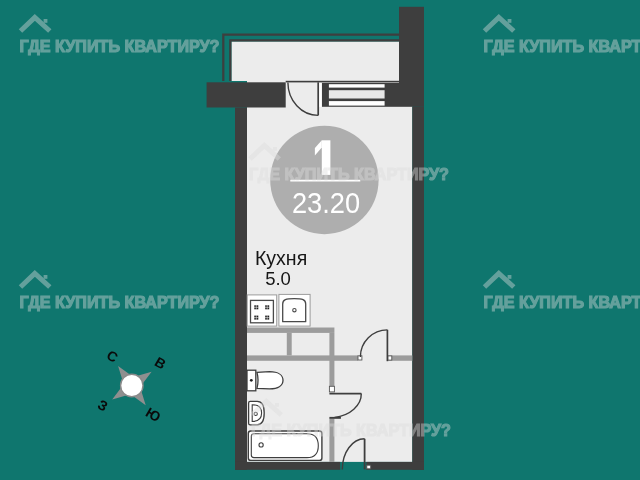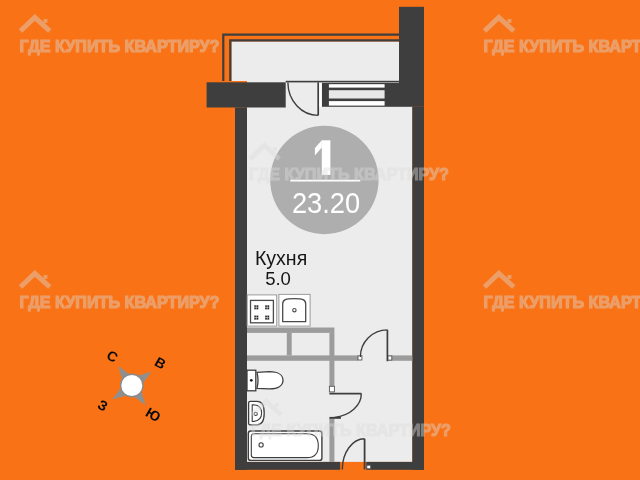--- a/index.html
+++ b/index.html
@@ -1,16 +1,16 @@
 <!DOCTYPE html>
 <html><head>
 <meta charset="utf-8">
 <style>
 html,body{margin:0;padding:0;background:#fff;}
-#page{position:relative;width:640px;height:480px;background:#f97316;overflow:hidden;
+#page{position:relative;width:640px;height:480px;background:#0f766e;overflow:hidden;
 font-family:"Liberation Sans", sans-serif;}
 svg{position:absolute;left:0;top:0;}
 </style>
 </head>
 <body>
 <div id="page">
 <svg width="640" height="480" viewBox="0 0 640 480">
 
   <rect x="247" y="80.5" width="165.3" height="381.4" fill="#ececec"></rect>
   <rect x="231.5" y="41.5" width="167.5" height="39.5" fill="#ececec"></rect>

